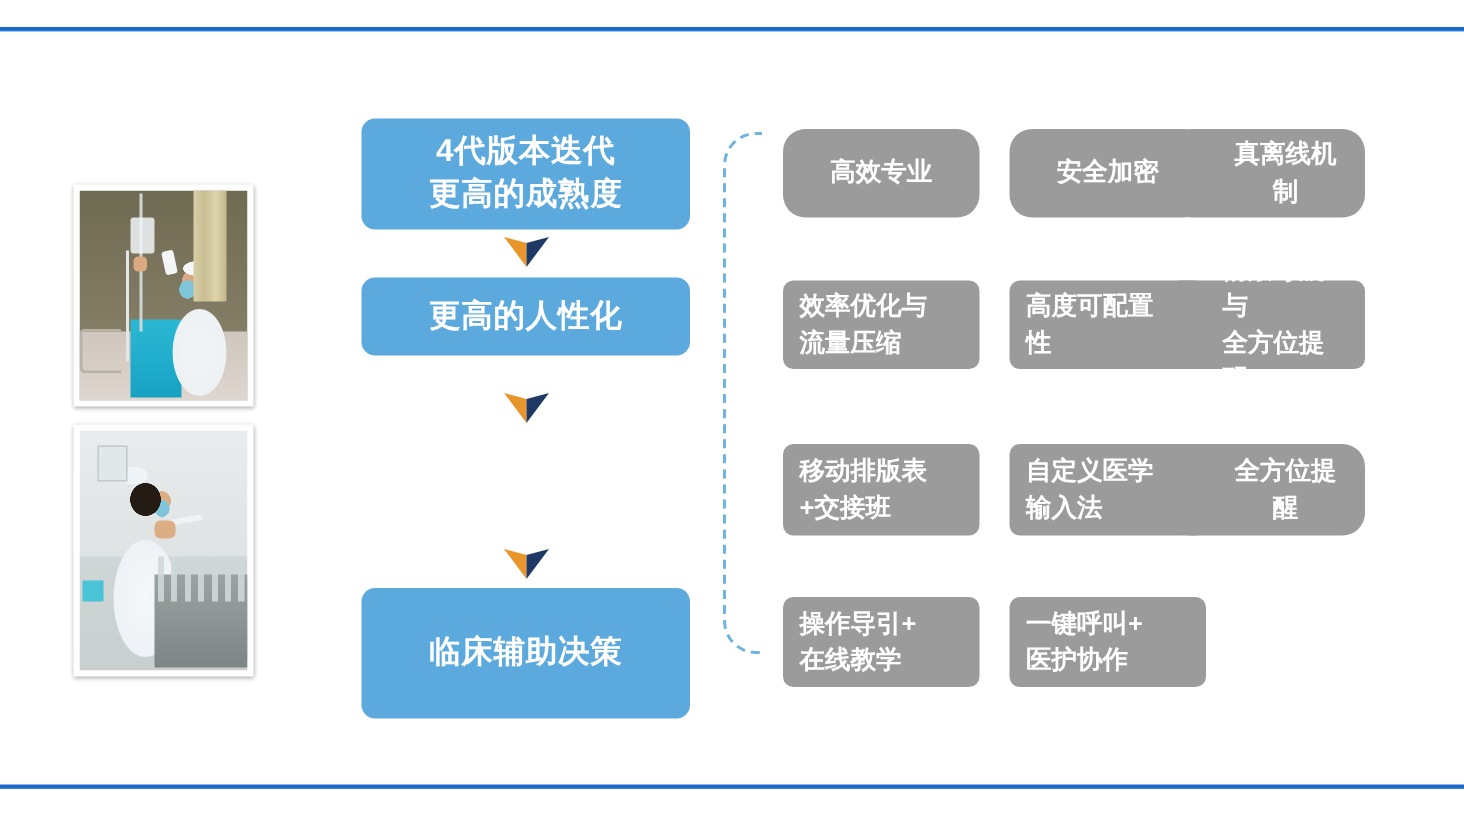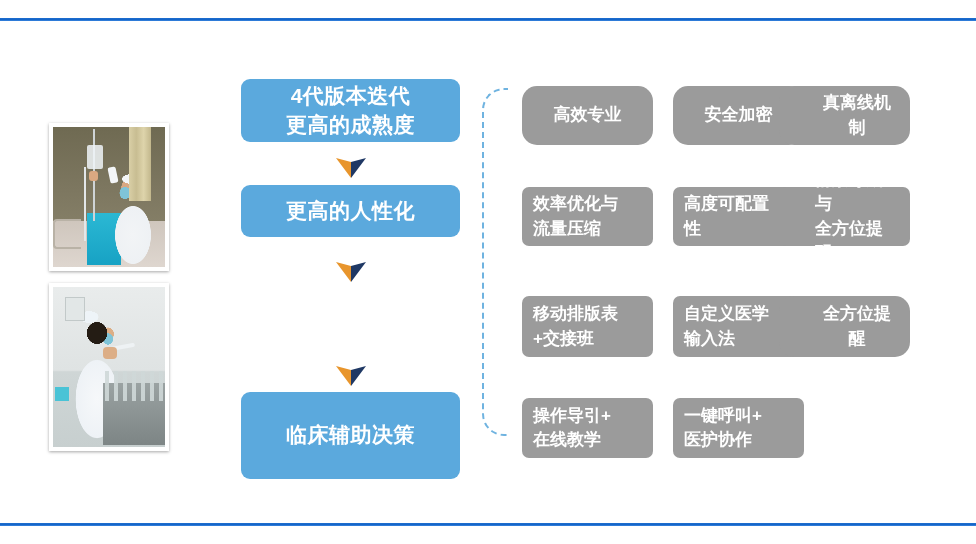--- a/index.html
+++ b/index.html
@@ -115,21 +115,21 @@
   .flow-box{
     position:absolute;left:241px;width:219px;
     background:#5ba9dd;border-radius:9px;
     color:#ffffff;
     display:flex;align-items:center;justify-content:center;
     text-align:center;
     font-size:21px;font-weight:700;line-height:1.38;
     letter-spacing:.5px;
     box-sizing:border-box;padding:4px 8px;
   }
-  #flow-0{top:79px;height:63px;}
+  #flow-0{top:79px;height:74px;}
   #flow-1{top:185px;height:52px;}
   #flow-2{top:288px;height:74px;}
   #flow-3{top:392px;height:87px;}
 
   .flow-arrow{
     position:absolute;left:336px;width:30px;height:20px;
   }
   #arrow-0{top:158px;}
   #arrow-1{top:262px;}
   #arrow-2{top:366px;}

